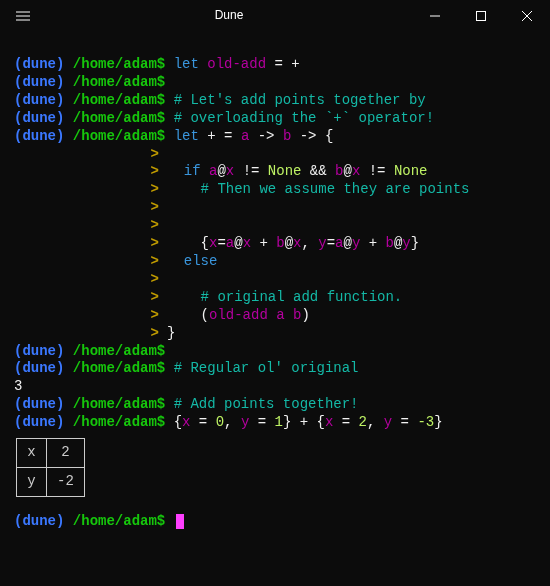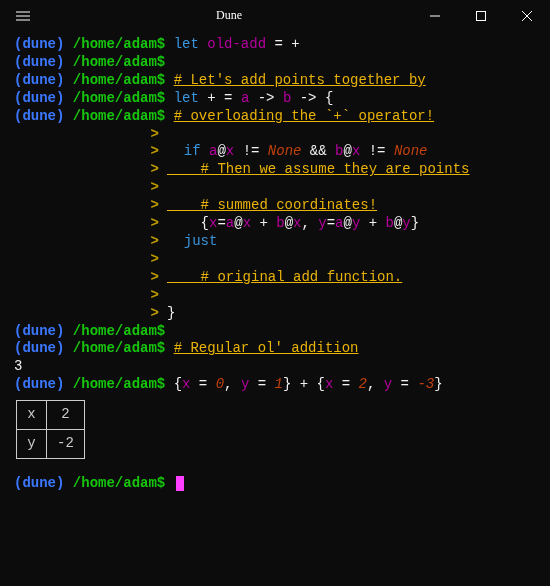--- a/index.html
+++ b/index.html
@@ -16,35 +16,35 @@
   .titlebar {
     height: 32px;
     display: flex;
     align-items: center;
     color: #ffffff;
     user-select: none;
     font-family: "Segoe UI", sans-serif;
     font-size: 12px;
   }
   .tb-left { width: 46px; display:flex; align-items:center; justify-content:center; }
-  .tb-title { flex: 1; text-align: center; font-family: Liberation Serif, serif; }
+  .tb-title { flex: 1; text-align: center; }
   .tb-controls { display:flex; }
   .tb-btn { width: 46px; height: 32px; display:flex; align-items:center; justify-content:center; color:#ffffff; }
   .tb-btn svg { display:block; }
-  .term { padding: 4px 14px 14px 14px; }
+  .term { padding: 4px 14px 14px 14px; margin-top: 20px; }
   .line { white-space: pre; }
   .cont { display:flex; }
   .cont-gutter { width: 153px; text-align: right; padding-right: 8px; color: #c19c00; font-weight: bold; }
   .blue { color: #3b78ff; font-weight: bold; }
   .green { color: #16c60c; font-weight: bold; }
   .white { color: #f2f2f2; }
   .cyan { color: #3a96dd; }
-  .yellow { color: #c2410c; font-style: italic; }
+  .yellow { color: #bef264; }
   .magenta { color: #b4009e; }
-  .gray { color: #eab308; text-decoration: underline; }
+  .gray { color: #14b8a6; }
   .cursor {
     display: inline-block;
     width: 8px; height: 15px;
     background: #ff3fff;
     vertical-align: text-bottom;
     margin-left: 2px;
   }
   .tbl {
     margin: 6px 0 2px 2px;
     border-collapse: collapse;
@@ -87,78 +87,79 @@
   </div>
 </div>
 
 <div class="term">
 
   <div class="line"><span class="blue">(dune)</span> <span class="green">/home/adam</span><span class="green">$</span> <span class="cyan">let </span><span class="magenta">old-add</span><span class="white"> = </span><span class="white">+</span></div>
 
   <div class="line"><span class="blue">(dune)</span> <span class="green">/home/adam</span><span class="green">$</span></div>
 
   <div class="line"><span class="blue">(dune)</span> <span class="green">/home/adam</span><span class="green">$</span> <span class="gray"># Let's add points together by</span></div>
+  <div class="line"><span class="blue">(dune)</span> <span class="green">/home/adam</span><span class="green">$</span> <span class="gray"># overloading the `+` operator!</span></div>
+
   <div class="line"><span class="blue">(dune)</span> <span class="green">/home/adam</span><span class="green">$</span> <span class="cyan">let </span><span class="white">+</span><span class="white"> = </span><span class="magenta">a</span><span class="white"> -&gt; </span><span class="magenta">b</span><span class="white"> -&gt; </span><span class="white">{</span></div>
-
-  <div class="line"><span class="blue">(dune)</span> <span class="green">/home/adam</span><span class="green">$</span> <span class="gray"># overloading the `+` operator!</span></div>
 
   <div class="cont">
       <div class="cont-gutter">&gt;</div>
     </div>
 
   <div class="cont">
       <div class="cont-gutter">&gt;</div>
       <div class="line"><span class="cyan">  if </span><span class="magenta">a</span><span class="white">@</span><span class="magenta">x</span><span class="white"> != </span><span class="yellow">None</span><span class="white"> &amp;&amp; </span><span class="magenta">b</span><span class="white">@</span><span class="magenta">x</span><span class="white"> != </span><span class="yellow">None</span></div>
     </div>
 
   <div class="cont">
       <div class="cont-gutter">&gt;</div>
       <div class="line"><span class="gray">    # Then we assume they are points</span></div>
     </div>
   <div class="cont">
       <div class="cont-gutter">&gt;</div>
     </div>
   <div class="cont">
       <div class="cont-gutter">&gt;</div>
-      <div class="line"><span class="gray">    # summed coordinates!</span></div>
     </div>
 
   <div class="cont">
       <div class="cont-gutter">&gt;</div>
       <div class="line"><span class="white">    {</span><span class="magenta">x</span><span class="white">=</span><span class="magenta">a</span><span class="white">@</span><span class="magenta">x</span><span class="white"> + </span><span class="magenta">b</span><span class="white">@</span><span class="magenta">x</span><span class="white">, </span><span class="magenta">y</span><span class="white">=</span><span class="magenta">a</span><span class="white">@</span><span class="magenta">y</span><span class="white"> + </span><span class="magenta">b</span><span class="white">@</span><span class="magenta">y</span><span class="white">}</span></div>
     </div>
 
   <div class="cont">
       <div class="cont-gutter">&gt;</div>
-      <div class="line"><span class="cyan">  just</span></div>
+      <div class="line"><span class="cyan">  else</span></div>
     </div>
   <div class="cont">
       <div class="cont-gutter">&gt;</div>
     </div>
   <div class="cont">
       <div class="cont-gutter">&gt;</div>
       <div class="line"><span class="gray">    # original add function.</span></div>
     </div>
 
   <div class="cont">
       <div class="cont-gutter">&gt;</div>
+      <div class="line"><span class="white">    (</span><span class="magenta">old-add</span><span class="white"> </span><span class="magenta">a</span><span class="white"> </span><span class="magenta">b</span><span class="white">)</span></div>
     </div>
 
   <div class="cont">
       <div class="cont-gutter">&gt;</div>
       <div class="line"><span class="white">}</span></div>
     </div>
 
   <div class="line"><span class="blue">(dune)</span> <span class="green">/home/adam</span><span class="green">$</span></div>
 
-  <div class="line"><span class="blue">(dune)</span> <span class="green">/home/adam</span><span class="green">$</span> <span class="gray"># Regular ol' addition</span></div>
+  <div class="line"><span class="blue">(dune)</span> <span class="green">/home/adam</span><span class="green">$</span> <span class="gray"># Regular ol' original</span></div>
 
 
   <div class="line"><span class="white">3</span></div>
 
+  <div class="line"><span class="blue">(dune)</span> <span class="green">/home/adam</span><span class="green">$</span> <span class="gray"># Add points together!</span></div>
 
   <div class="line"><span class="blue">(dune)</span> <span class="green">/home/adam</span><span class="green">$</span> <span class="white">{</span><span class="magenta">x</span><span class="white"> = </span><span class="yellow">0</span><span class="white">, </span><span class="magenta">y</span><span class="white"> = </span><span class="yellow">1</span><span class="white">}</span><span class="white"> + </span><span class="white">{</span><span class="magenta">x</span><span class="white"> = </span><span class="yellow">2</span><span class="white">, </span><span class="magenta">y</span><span class="white"> = </span><span class="yellow">-3</span><span class="white">}</span></div>
 
   <table class="tbl">
     <tbody>
         <tr>
       <td>x</td>
       <td>2</td>
     </tr>
     <tr>

